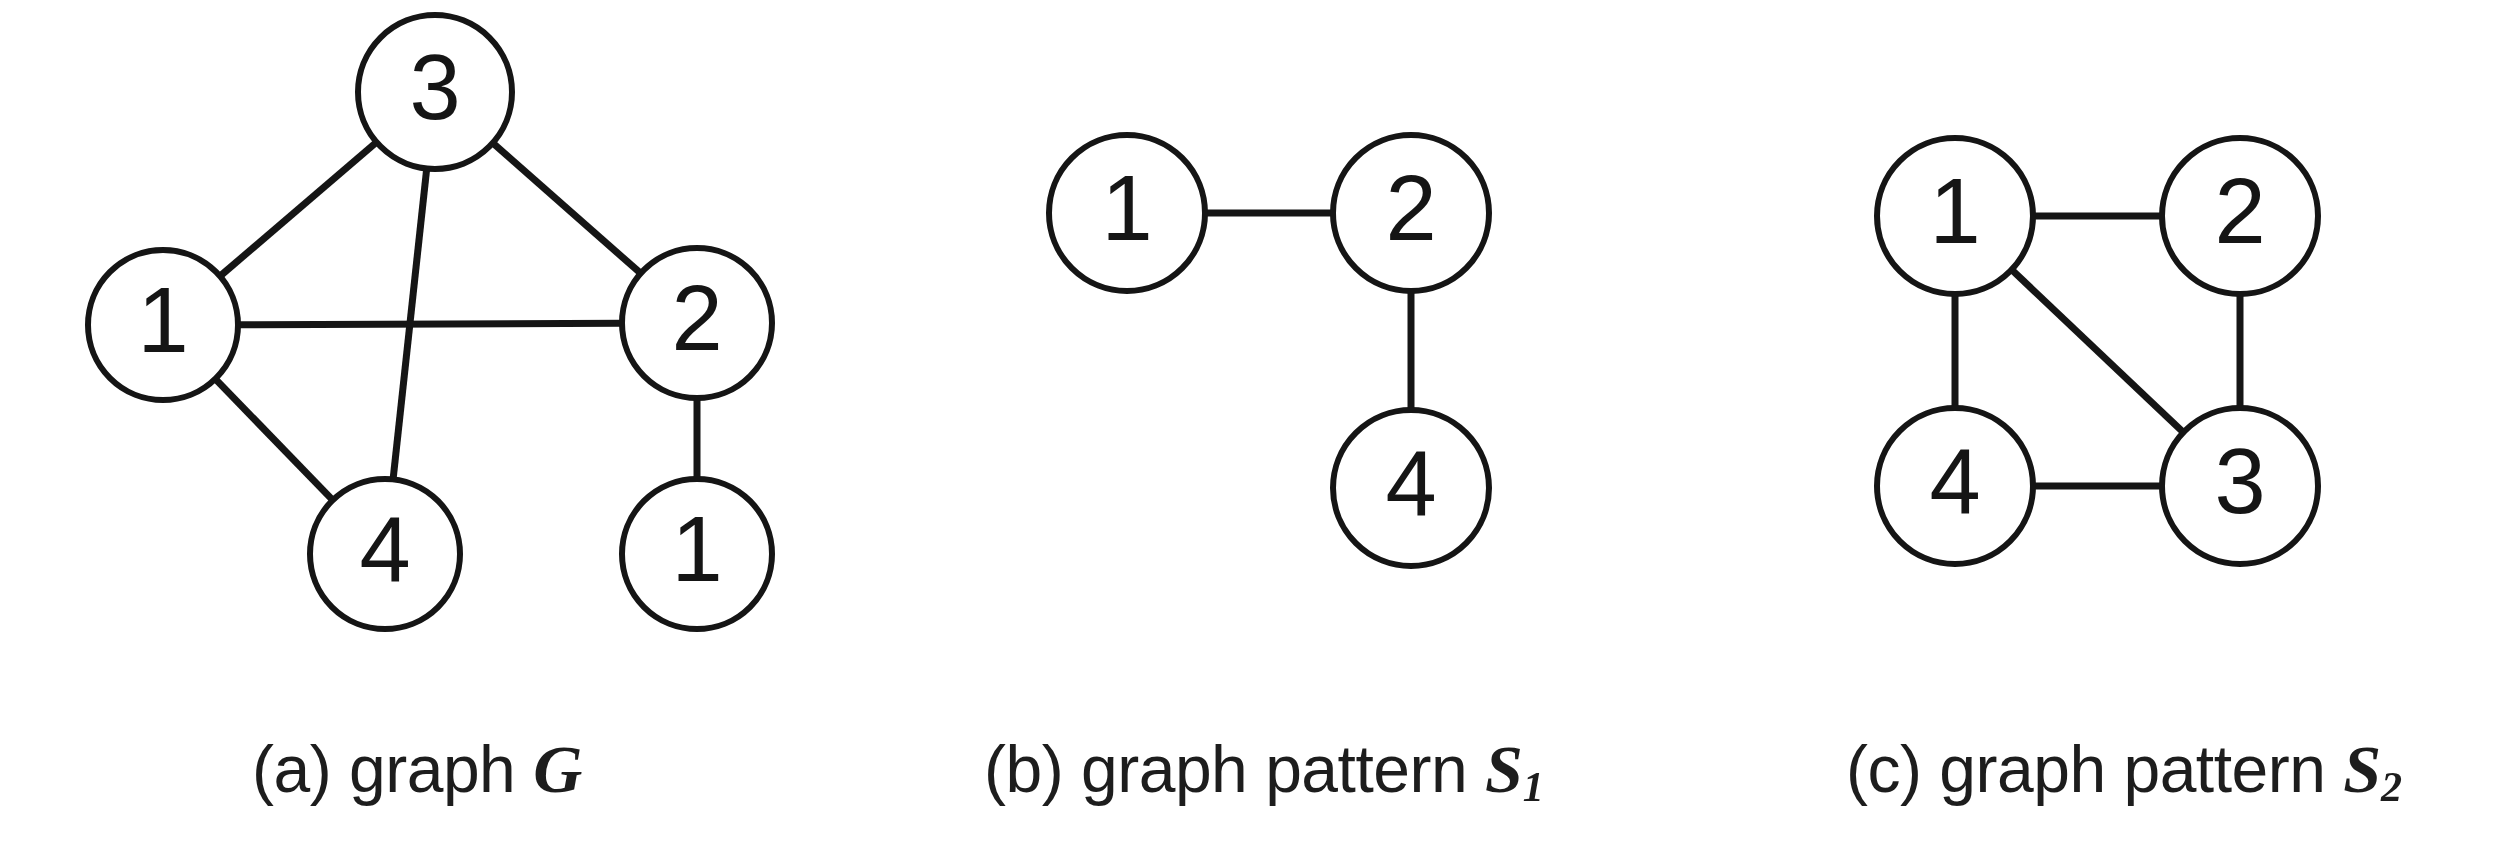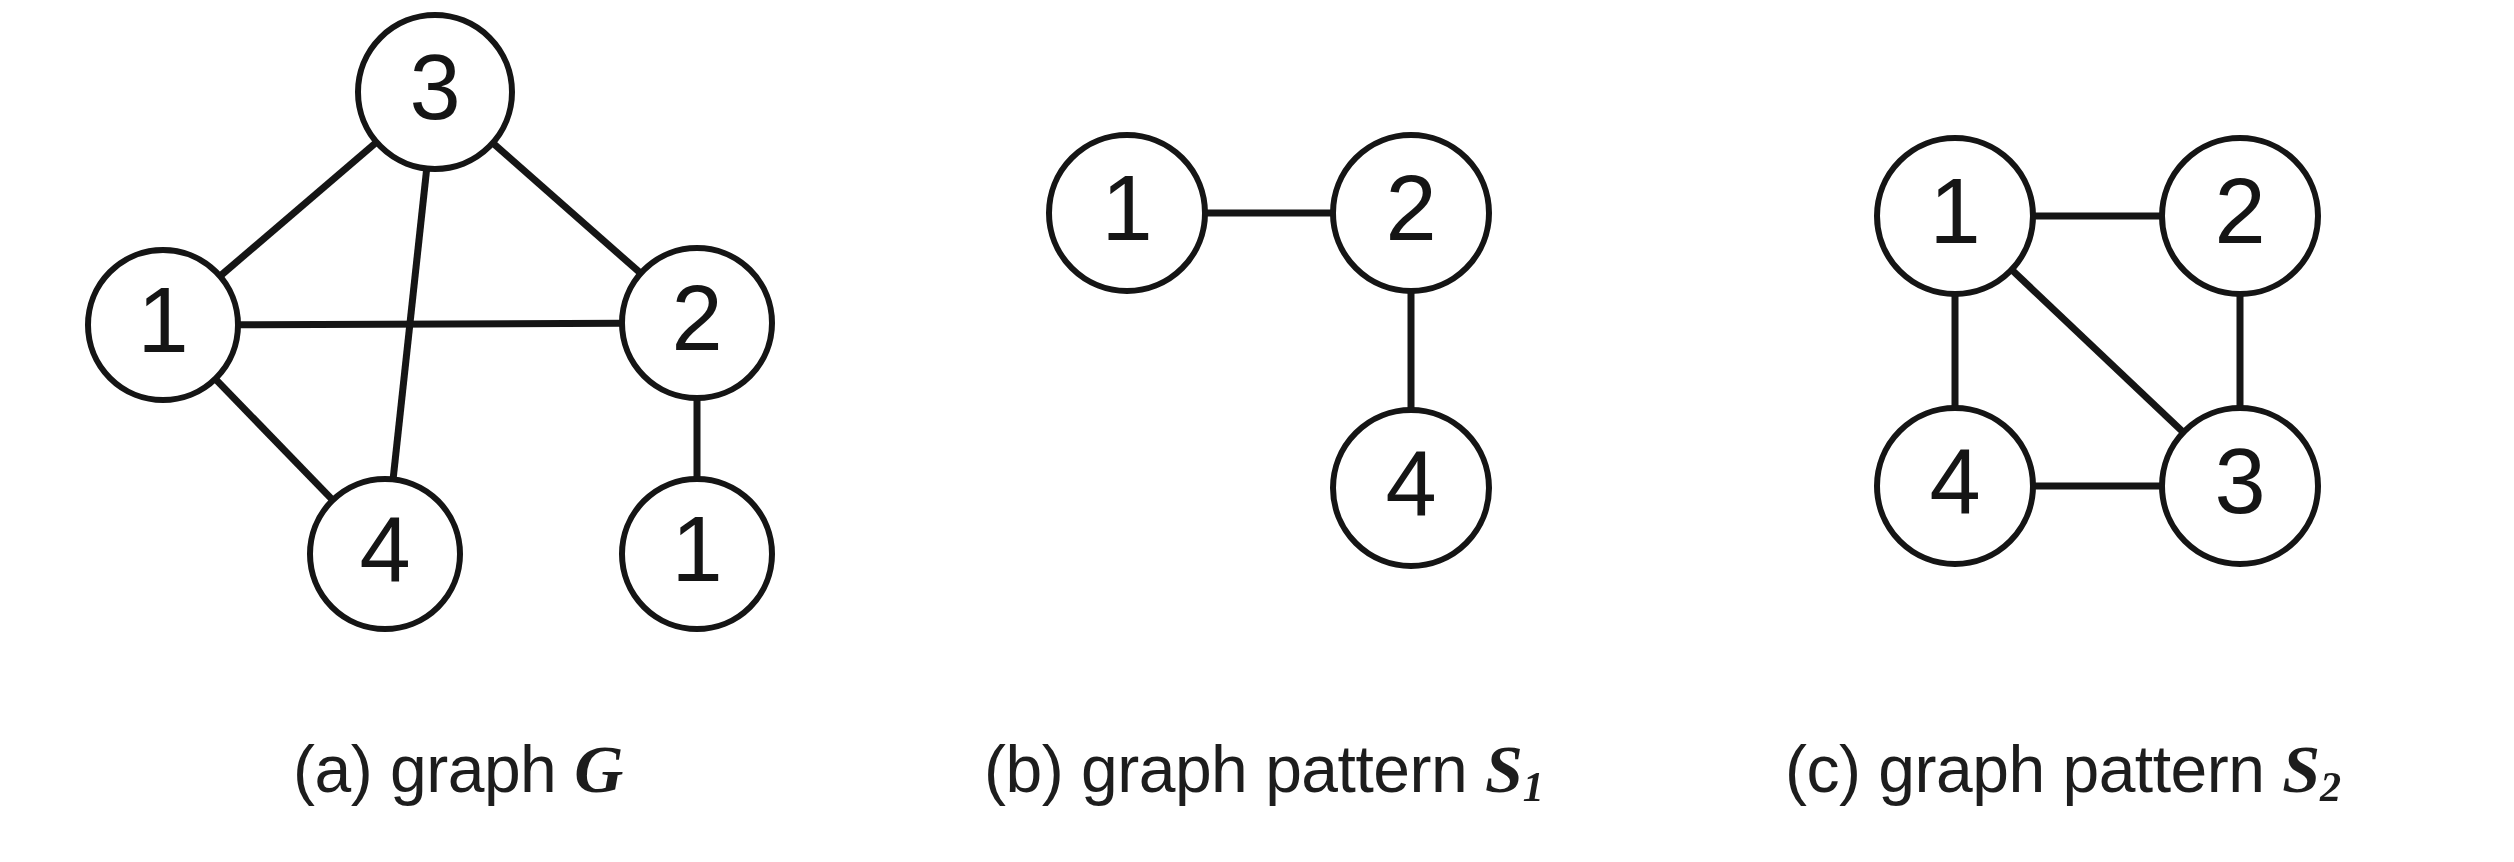--- a/index.html
+++ b/index.html
@@ -64,23 +64,23 @@
     font-size: 68px;
     letter-spacing: 0;
   }
   .caption .sym sub {
     font-family: "Liberation Serif", serif;
     font-style: italic;
     font-weight: bold;
     font-size: 0.62em;
     vertical-align: -0.22em;
   }
-  #caption-a { left: 252px; top: 735px; margin-left: 41px; }
+  #caption-a { left: 252px; top: 735px; }
   #caption-b { left: 984px; top: 735px; }
-  #caption-c { left: 1785px; top: 735px; }
+  #caption-c { left: 1846px; top: 735px; }
 </style>
 </head>
 <body>
 
 <div id="figure-root">
 
   <svg class="figure-canvas" id="figure-canvas" viewBox="0 0 2514 862" xmlns="http://www.w3.org/2000/svg">
     <g id="edges-layer">
         <line class="edge-line" x1="378.04097568024014" y1="140.792105391559" x2="218.44011700456628" y2="277.50901741888254" stroke="#151515"></line>
         <line class="edge-line" x1="491.2566335582808" y1="141.60031432046893" x2="642.2435433366066" y2="274.7223607280769" stroke="#151515"></line>

